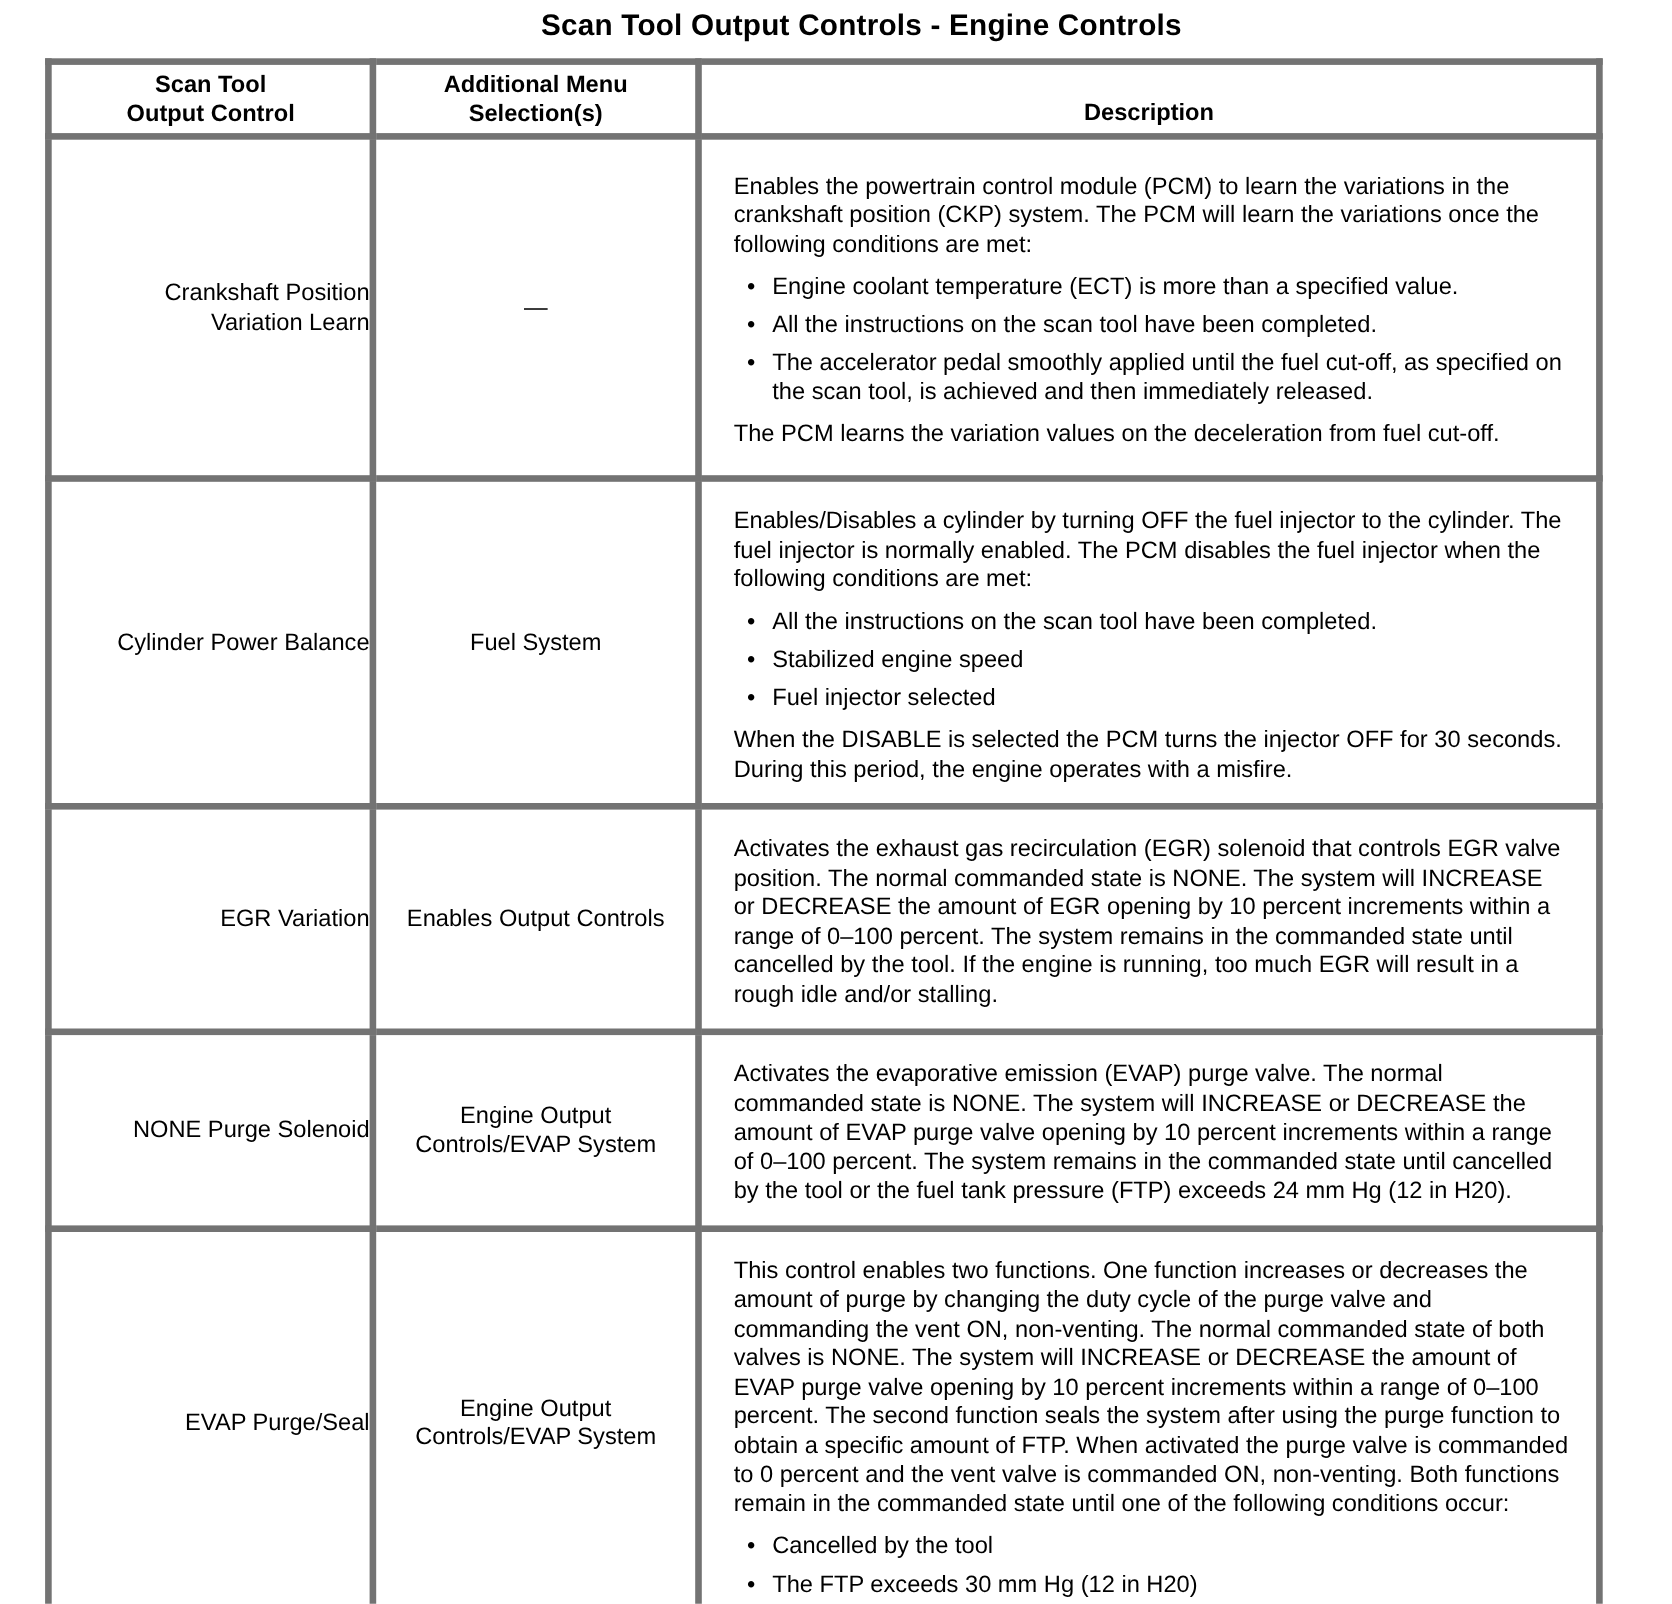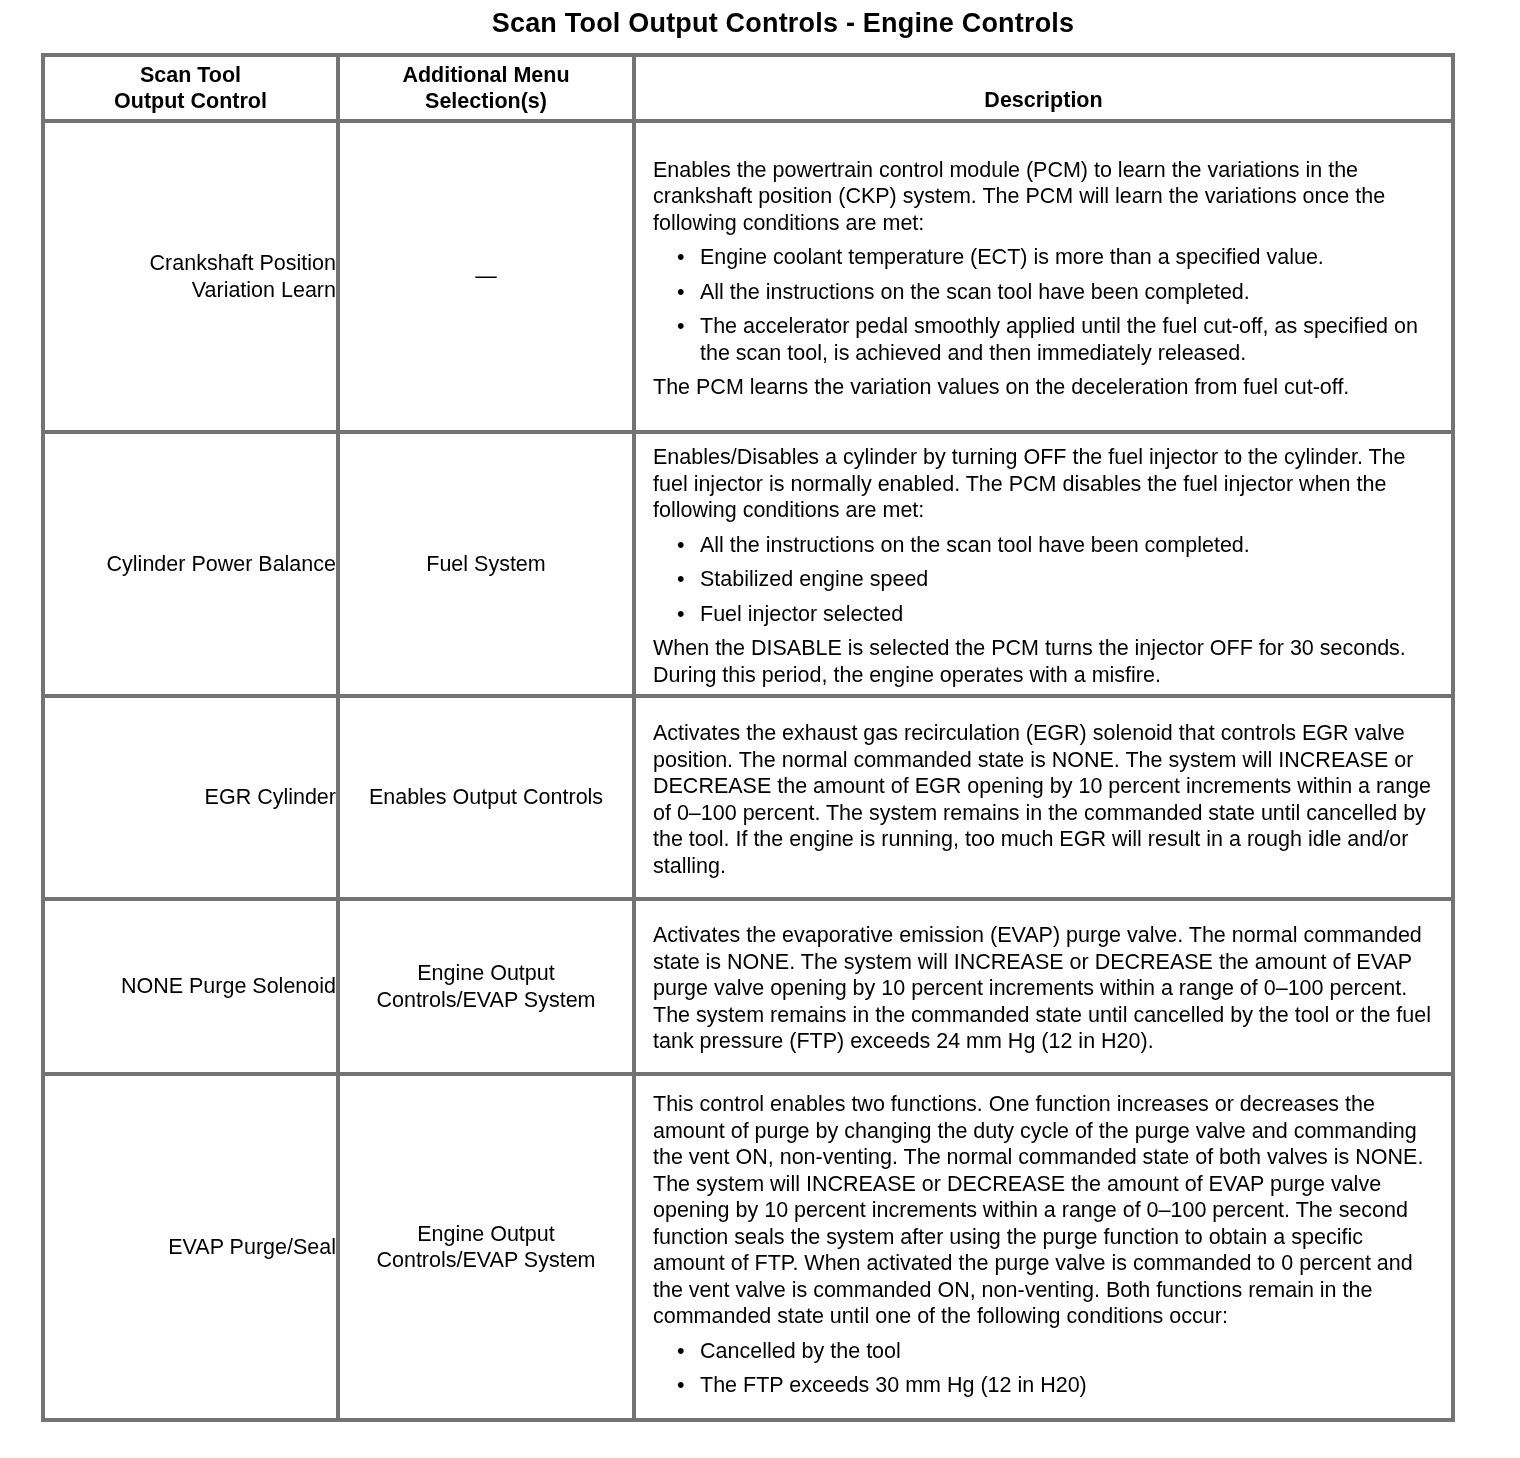--- a/index.html
+++ b/index.html
@@ -9,31 +9,31 @@
   }
   .title {
     position: absolute; left: 0; top: 8px; width: 1500px;
     text-align: center; font-weight: bold; font-size: 27px; letter-spacing: 0.2px; padding-left: 33px;
   }
   table.main {
     position: absolute; left: 41px; top: 53px;
     width: 1410px; border-collapse: collapse; table-layout: fixed;
   }
   table.main td, table.main th {
-    border: 4px solid #737373; vertical-align: middle; padding: 0;
+    border: 6px solid #737373; vertical-align: middle; padding: 0;
     font-size: 21.5px; line-height: 26.5px;
   }
   col.c1 { width: 295px; } col.c2 { width: 296px; } col.c3 { width: 819px; }
   th { font-weight: bold; }
   th.h1, th.h2 { text-align: center; height: 62px; }
   th.h3 { vertical-align: bottom !important; padding-bottom: 6px !important; }
   td.name { padding-left: 18px !important; text-align: right; }
   td.menu { text-align: center; }
   td.desc { padding: 10px 12px 6px 17px !important; }
-  .p { margin: 0; }
+  .p { margin: 12px; }
   ul.bl { list-style: none; margin: 8px 0 8px 0; padding: 0 0 0 24px; }
   ul.bl li { position: relative; padding-left: 23px; margin: 0 0 8px 0; }
   ul.bl li .dot { position: absolute; left: 0; top: 0; }
   .r1 { height: 311px; } .r2 { height: 259px; } .r3 { height: 203px; }
   .r4 { height: 175px; } .r5 { height: 346px; }
 </style>
 </head>
 <body>
 
 <div class="title">Scan Tool Output Controls - Engine Controls</div>
@@ -93,21 +93,21 @@
             <li><span class="dot">•</span><span>All the instructions on the scan tool have been completed.</span></li>
             <li><span class="dot">•</span><span>Stabilized engine speed</span></li>
             <li><span class="dot">•</span><span>Fuel injector selected</span></li>
           </ul>
       <p class="p">When the DISABLE is selected the PCM turns the injector OFF for 30 seconds. During this period, the engine operates with a misfire.</p>
     </td>
   </tr>
 
   <tr class="r3">
     <td class="name">
-      <div>EGR Cylinder</div>
+      <div>EGR Variation</div>
 
     </td>
     <td class="menu">
       <div>Enables Output Controls</div>
 
     </td>
     <td class="desc">
       <p class="p">Activates the exhaust gas recirculation (EGR) solenoid that controls EGR valve position. The normal commanded state is NONE. The system will INCREASE or DECREASE the amount of EGR opening by 10 percent increments within a range of 0–100 percent. The system remains in the commanded state until cancelled by the tool. If the engine is running, too much EGR will result in a rough idle and/or stalling.</p>
 
     </td>

